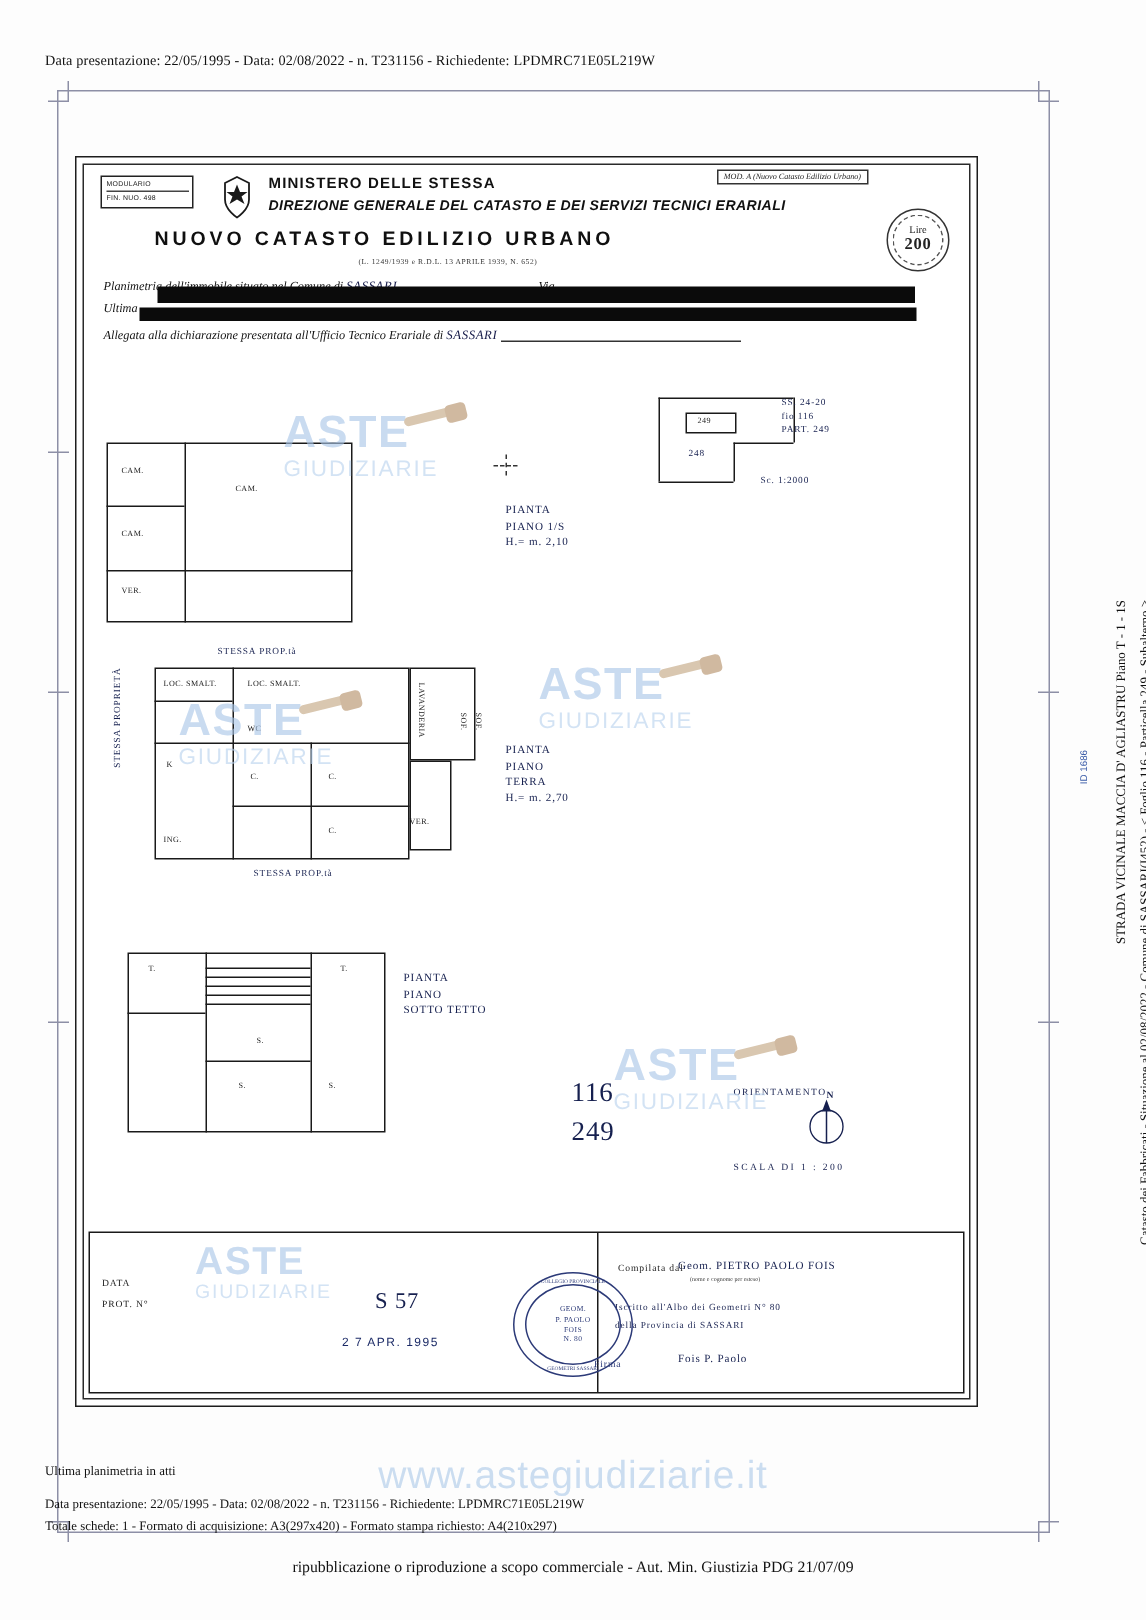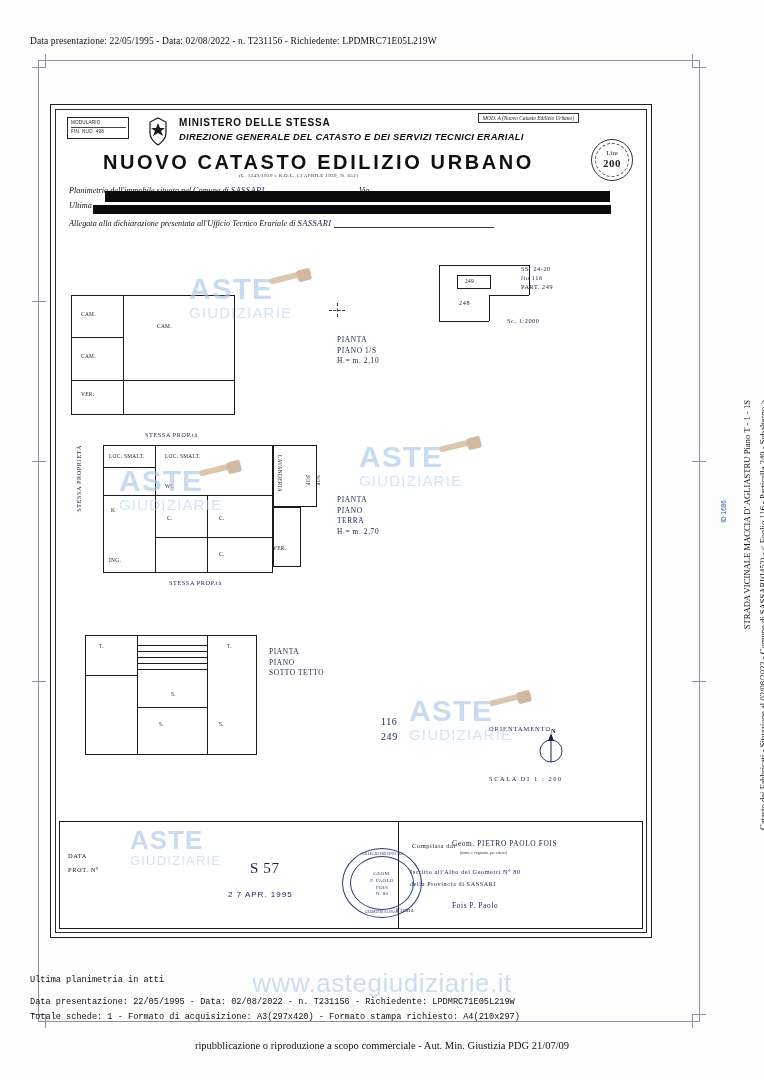--- a/index.html
+++ b/index.html
@@ -122,21 +122,21 @@
     font-weight: bold;
     letter-spacing: 0.3px;
     color: #111;
     font-style: italic;
   }
   .title-main {
     position: absolute;
     left: 44px;
     top: 40px;
     font-family: "Liberation Sans", sans-serif;
-    font-size: 20px;
+    font-size: 13px;
     font-weight: bold;
     letter-spacing: 2.6px;
     color: #101010;
   }
   .title-sub {
     position: absolute;
     left: 180px;
     top: 62px;
     font-size: 5px;
     letter-spacing: 0.4px;
@@ -382,21 +382,21 @@
     opacity: 0.95;
     pointer-events: none;
   }
 
   
   .foot {
     position: absolute;
     left: 30px;
     font-size: 8.6px;
     color: #111;
-    font-family: Liberation Mono, monospace;
+    font-family: Liberation Serif, serif;
   }
   .foot-center {
     position: absolute;
     left: 0; right: 0;
     text-align: center;
     font-size: 10.5px;
     color: #111;
     font-family: "Liberation Serif", serif;
     line-height: 1.35;
   }
@@ -561,21 +561,21 @@
 
         <div class="rlabel" style="left:40px; top:398px;">T.</div>
         <div class="rlabel" style="left:168px; top:398px;">T.</div>
         <div class="rlabel" style="left:100px; top:476px;">S.</div>
         <div class="rlabel" style="left:160px; top:476px;">S.</div>
         <div class="rlabel" style="left:112px; top:446px;">S.</div>
 
         <div class="hwtext" style="left:210px; top:402px;">PIANTA
 PIANO
 SOTTO TETTO</div>
-        <div class="hwtext" style="left:322px; top:470px; font-size:10px;">116
+        <div class="hwtext" style="left:322px; top:470px; font-size:18px;">116
 249</div>
       </div>
 
       <div>
         <div class="orient" style="left:430px; top:480px;">ORIENTAMENTO</div>
         <svg style="position:absolute; left:478px; top:486px;" width="28" height="34">
           <circle cx="14" cy="20" r="11" fill="none" stroke="#16204f" stroke-width="0.9"></circle>
           <line x1="14" y1="4" x2="14" y2="31" stroke="#16204f" stroke-width="1"></line>
           <polygon points="14,2 11,10 17,10" fill="#16204f"></polygon>
         </svg>

